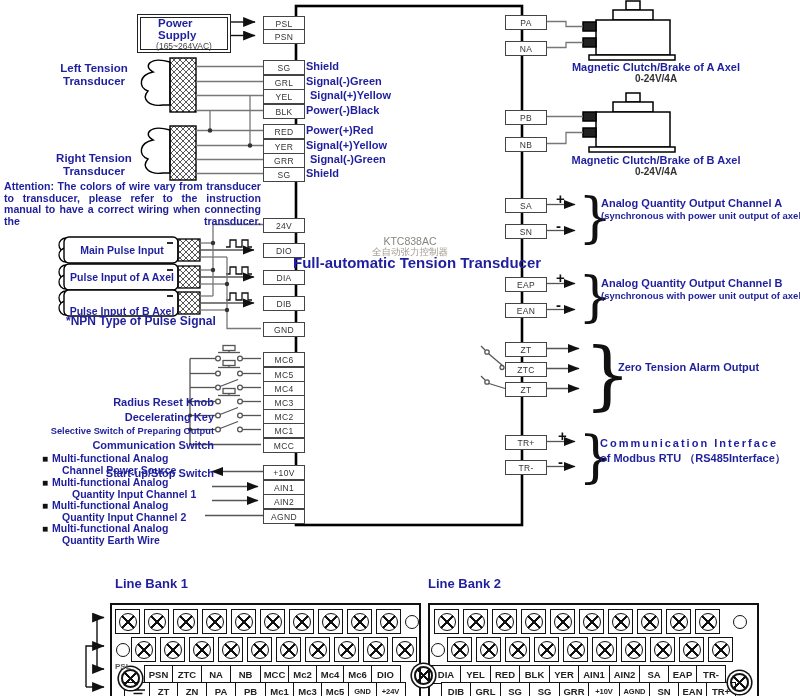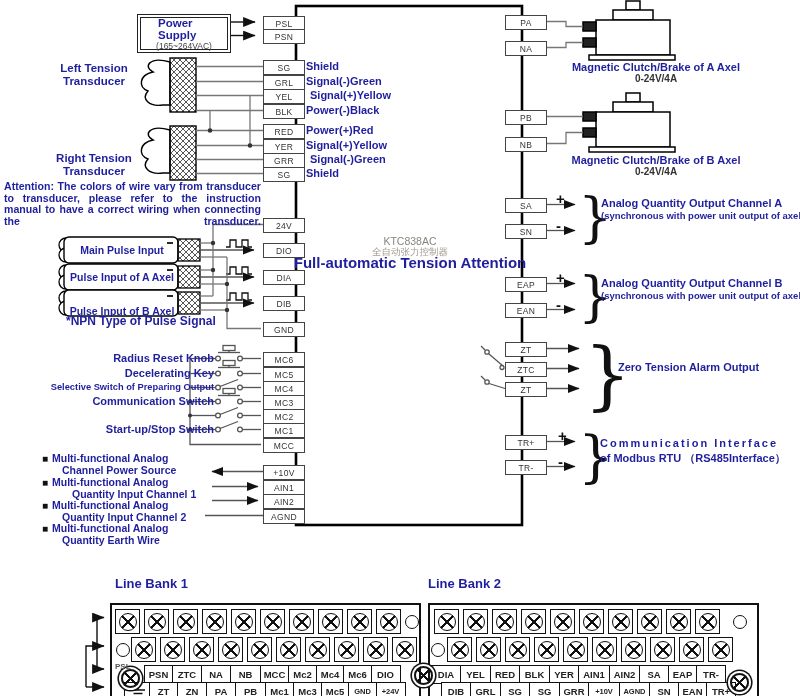--- a/index.html
+++ b/index.html
@@ -5,21 +5,21 @@
   html,body{margin:0;padding:0;background:#fff;}
   .canvas{position:relative;width:800px;height:696px;background:#fff;overflow:hidden;
           font-family:"Liberation Sans","DejaVu Sans",sans-serif;}
   .layer{position:absolute;left:0;top:0;}
   .term{position:absolute;width:40px;height:13px;border:1.4px solid #444;background:#fff;
         display:flex;align-items:center;justify-content:center;
         font-size:8.5px;color:#333;letter-spacing:.3px;z-index:3;}
   .term.r{left:505px;}
   .blab{position:absolute;font-weight:bold;font-size:11px;color:#1f1f9e;white-space:nowrap;z-index:4;}
   .blab.sm{font-size:9.5px;}
-  .swlab{position:absolute;left:8px;width:206px;text-align:right;font-weight:bold;font-size:11px;color:#1f1f9e;white-space:nowrap;z-index:4;}
+  .swlab{position:absolute;left:8px;width:206px;text-align:right;font-weight:bold;font-size:11px;color:#1f1f9e;white-space:nowrap;z-index:4;margin-top:44px;}
   .swlab.sm{font-size:9.3px;}
   .mfline{position:absolute;font-weight:bold;font-size:10.5px;color:#1f1f9e;white-space:nowrap;z-index:4;}
   .mfline .blt{color:#111;font-size:10px;margin-right:4px;}
   .plab{position:absolute;left:69px;width:106px;text-align:center;font-weight:bold;font-size:10.5px;color:#1f1f9e;white-space:nowrap;z-index:4;}
   .cap{position:absolute;text-align:center;font-weight:bold;color:#1f1f9e;z-index:4;white-space:nowrap;}
   .sign{position:absolute;font-weight:bold;font-size:15px;color:#111;z-index:4;}
   .attention{position:absolute;left:4px;top:181px;width:257px;font-weight:bold;font-size:10.6px;
              line-height:11.7px;color:#1f1f9e;text-align:justify;text-align-last:justify;z-index:4;}
   .psbox{position:absolute;left:137px;top:14px;width:86px;height:31px;border:4px double #222;background:#fff;
          display:flex;flex-direction:column;align-items:center;justify-content:center;z-index:3;}
@@ -334,21 +334,21 @@
   <div class="mfline" style="left:62px;top:464px">Channel Power Source</div>
   <div class="mfline" style="left:42px;top:476px"><span class="blt">■</span><span>Multi-functional  Analog</span></div>
   <div class="mfline" style="left:72px;top:488px">Quantity Input Channel 1</div>
   <div class="mfline" style="left:42px;top:499px"><span class="blt">■</span><span>Multi-functional  Analog</span></div>
   <div class="mfline" style="left:62px;top:511px">Quantity Input Channel 2</div>
   <div class="mfline" style="left:42px;top:522px"><span class="blt">■</span><span>Multi-functional Analog</span></div>
   <div class="mfline" style="left:62px;top:534px">Quantity Earth Wire</div>
 
   <div class="cap" style="left:340px;top:235px;width:140px;font-size:10.5px;color:#86867c;font-weight:normal">KTC838AC</div>
   <div class="cap" style="left:340px;top:246px;width:140px;font-size:9.5px;color:#a39b8f;font-weight:normal">全自动张力控制器</div>
-  <div class="cap" style="left:293px;top:254px;width:234px;font-size:15px">Full-automatic Tension Attention</div>
+  <div class="cap" style="left:293px;top:254px;width:234px;font-size:15px">Full-automatic Tension Transducer</div>
 
   <div class="cap" style="left:565px;top:61px;width:182px;font-size:11px">Magnetic Clutch/Brake of A Axel</div>
   <div class="cap" style="left:565px;top:73px;width:182px;font-size:10px;color:#333">0-24V/4A</div>
   <div class="cap" style="left:565px;top:154px;width:182px;font-size:11px">Magnetic Clutch/Brake of B Axel</div>
   <div class="cap" style="left:565px;top:166px;width:182px;font-size:10px;color:#333">0-24V/4A</div>
 
   <div class="blab" style="left:601px;top:197px">Analog Quantity Output Channel A</div>
   <div class="blab sm" style="left:601px;top:210px">(synchronous with power unit output of axel A)</div>
   <div class="blab" style="left:601px;top:277px">Analog Quantity Output Channel B</div>
   <div class="blab sm" style="left:601px;top:290px">(synchronous with power unit output of axel B)</div>

